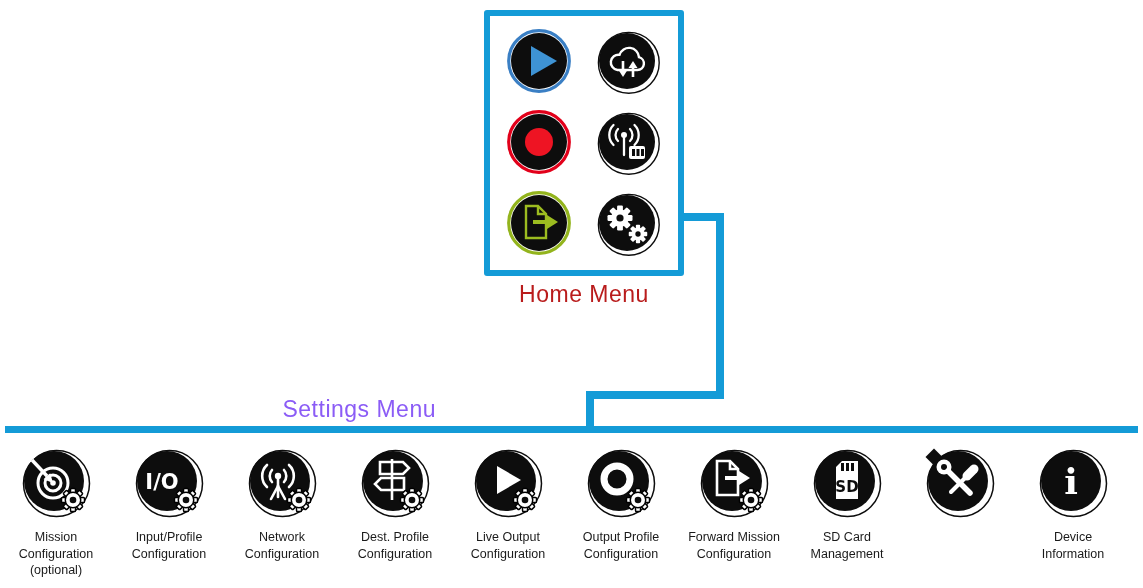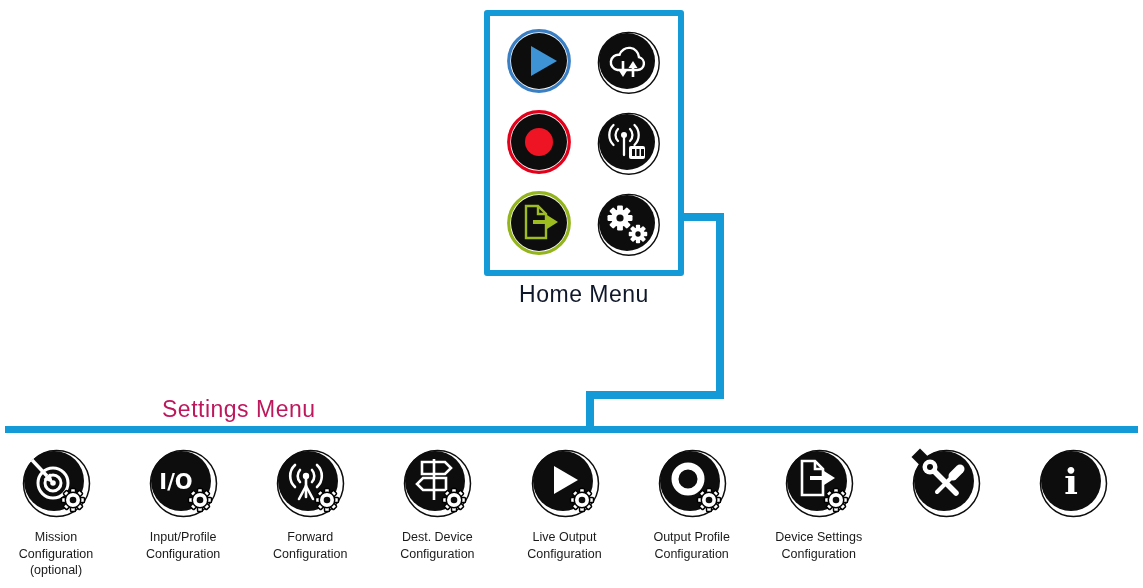--- a/index.html
+++ b/index.html
@@ -8,31 +8,31 @@
 
   
   .home-box{position:absolute;left:484px;top:10px;width:200px;height:266px;
             border:6px solid #149bd7;border-radius:3px;box-sizing:border-box;background:#fff;}
   .home-grid{display:grid;grid-template-columns:repeat(2,66px);
              column-gap:22px;row-gap:15px;padding:13px 0 0 17px;}
   .h-icon{width:66px;height:66px;}
   .h-icon svg{display:block;}
 
   .home-label{position:absolute;left:484px;top:281px;width:200px;text-align:center;
-              color:#0f172a;font-size:23px;letter-spacing:.5px;}
+              color:#b91c1c;font-size:23px;letter-spacing:.5px;}
 
   
   .conn{position:absolute;background:#149bd7;}
   .conn-a{left:682px;top:213px;width:42px;height:8px;}
   .conn-b{left:716px;top:213px;width:8px;height:186px;}
   .conn-c{left:586px;top:391px;width:138px;height:8px;}
   .conn-d{left:586px;top:391px;width:8px;height:42px;}
 
-  .settings-label{position:absolute;left:162px;top:396px;width:300px;text-align:left;
-                  color:#be185d;font-size:23px;letter-spacing:.5px;}
+  .settings-label{position:absolute;left:136px;top:396px;width:300px;text-align:right;
+                  color:#8b5cf6;font-size:23px;letter-spacing:.5px;}
   .settings-line{position:absolute;left:5px;top:426px;width:1133px;height:7px;background:#149bd7;}
 
   
   .settings-row{position:absolute;left:0;right:14px;top:447px;
                 display:flex;justify-content:space-between;}
   .s-item{width:112px;flex:0 0 112px;display:flex;flex-direction:column;align-items:center;}
   .s-icon{width:72px;height:72px;}
   .s-icon svg{display:block;}
   .s-label{width:130px;margin:10px -9px 0;text-align:center;white-space:pre-line;
            font-size:12.5px;line-height:1.32;color:#1a1a1a;}
@@ -208,21 +208,21 @@
                 <rect x="-2.7" y="-12.5" width="5.4" height="25" rx="1.2"></rect>
                 <rect x="-2.7" y="-12.5" width="5.4" height="25" rx="1.2" transform="rotate(45)"></rect>
                 <rect x="-2.7" y="-12.5" width="5.4" height="25" rx="1.2" transform="rotate(90)"></rect>
                 <rect x="-2.7" y="-12.5" width="5.4" height="25" rx="1.2" transform="rotate(135)"></rect>
               </g>
               <circle r="8.4" fill="#fff" stroke="#000" stroke-width="1.6"></circle>
               <circle r="3.6" fill="#0d0d0d"></circle>
             </g>
           </svg>
         </div>
-        <div class="s-label">Forward
+        <div class="s-label">Network
 Configuration</div>
       </div>
       <div class="s-item">
         <div class="s-icon">
           <svg width="72" height="72" viewBox="0 0 72 72">
             <circle cx="34" cy="34" r="30" fill="#0d0d0d"></circle>
             <circle cx="36.5" cy="36.5" r="33" fill="none" stroke="#0d0d0d" stroke-width="1.5"></circle>
             <g fill="none" stroke="#fff" stroke-width="2.6">
               <line x1="33" y1="12" x2="33" y2="53"></line>
               <path d="M21 15 h23 l6 6 -6 6 h-23 z"></path>
@@ -233,21 +233,21 @@
                 <rect x="-2.7" y="-12.5" width="5.4" height="25" rx="1.2"></rect>
                 <rect x="-2.7" y="-12.5" width="5.4" height="25" rx="1.2" transform="rotate(45)"></rect>
                 <rect x="-2.7" y="-12.5" width="5.4" height="25" rx="1.2" transform="rotate(90)"></rect>
                 <rect x="-2.7" y="-12.5" width="5.4" height="25" rx="1.2" transform="rotate(135)"></rect>
               </g>
               <circle r="8.4" fill="#fff" stroke="#000" stroke-width="1.6"></circle>
               <circle r="3.6" fill="#0d0d0d"></circle>
             </g>
           </svg>
         </div>
-        <div class="s-label">Dest. Device
+        <div class="s-label">Dest. Profile
 Configuration</div>
       </div>
       <div class="s-item">
         <div class="s-icon">
           <svg width="72" height="72" viewBox="0 0 72 72">
             <circle cx="34" cy="34" r="30" fill="#0d0d0d"></circle>
             <circle cx="36.5" cy="36.5" r="33" fill="none" stroke="#0d0d0d" stroke-width="1.5"></circle>
             <path d="M25 19 L49 33 L25 47 Z" fill="#fff"></path>
             <g transform="translate(53,53) scale(0.92)">
               <g fill="#fff" stroke="#000" stroke-width="1.6">
@@ -301,22 +301,37 @@
                 <rect x="-2.7" y="-12.5" width="5.4" height="25" rx="1.2"></rect>
                 <rect x="-2.7" y="-12.5" width="5.4" height="25" rx="1.2" transform="rotate(45)"></rect>
                 <rect x="-2.7" y="-12.5" width="5.4" height="25" rx="1.2" transform="rotate(90)"></rect>
                 <rect x="-2.7" y="-12.5" width="5.4" height="25" rx="1.2" transform="rotate(135)"></rect>
               </g>
               <circle r="8.4" fill="#fff" stroke="#000" stroke-width="1.6"></circle>
               <circle r="3.6" fill="#0d0d0d"></circle>
             </g>
           </svg>
         </div>
-        <div class="s-label">Device Settings
-Configuration</div>
+        <div class="s-label">Forward Mission
+Configuration</div>
+      </div>
+      <div class="s-item">
+        <div class="s-icon">
+          <svg width="72" height="72" viewBox="0 0 72 72">
+            <circle cx="34" cy="34" r="30" fill="#0d0d0d"></circle>
+            <circle cx="36.5" cy="36.5" r="33" fill="none" stroke="#0d0d0d" stroke-width="1.5"></circle>
+            <path d="M25 20 l6 -6 h16 v38 h-22 z" fill="#fff"></path>
+            <rect x="30" y="16" width="3" height="8" fill="#0d0d0d"></rect>
+            <rect x="35" y="16" width="3" height="8" fill="#0d0d0d"></rect>
+            <rect x="40" y="16" width="3" height="8" fill="#0d0d0d"></rect>
+            <text x="36" y="45" font-family="'DejaVu Sans',sans-serif" font-size="15" font-weight="bold" fill="#0d0d0d" text-anchor="middle">SD</text>
+          </svg>
+        </div>
+        <div class="s-label">SD Card
+Management</div>
       </div>
       <div class="s-item">
         <div class="s-icon">
           <svg width="72" height="72" viewBox="0 0 72 72">
             <circle cx="34" cy="34" r="30" fill="#0d0d0d"></circle>
             <circle cx="36.5" cy="36.5" r="33" fill="none" stroke="#0d0d0d" stroke-width="1.5"></circle>
             <circle cx="20" cy="20" r="7.5" fill="#fff"></circle>
             <rect x="4" y="4" width="12" height="12" fill="#0d0d0d" transform="rotate(45 10 10)"></rect>
             <circle cx="20" cy="20" r="3" fill="#0d0d0d"></circle>
             <line x1="24" y1="24" x2="46" y2="46" stroke="#fff" stroke-width="5.5" stroke-linecap="round"></line>
@@ -326,16 +341,18 @@
         </div>
       </div>
       <div class="s-item">
         <div class="s-icon">
           <svg width="72" height="72" viewBox="0 0 72 72">
             <circle cx="34" cy="34" r="30" fill="#0d0d0d"></circle>
             <circle cx="36.5" cy="36.5" r="33" fill="none" stroke="#0d0d0d" stroke-width="1.5"></circle>
             <text x="34" y="47" font-family="'DejaVu Serif',serif" font-size="36" font-weight="bold" fill="#fff" text-anchor="middle">i</text>
           </svg>
         </div>
+        <div class="s-label">Device
+Information</div>
       </div>
     </div>
 
 </div>
 
 </body></html>

